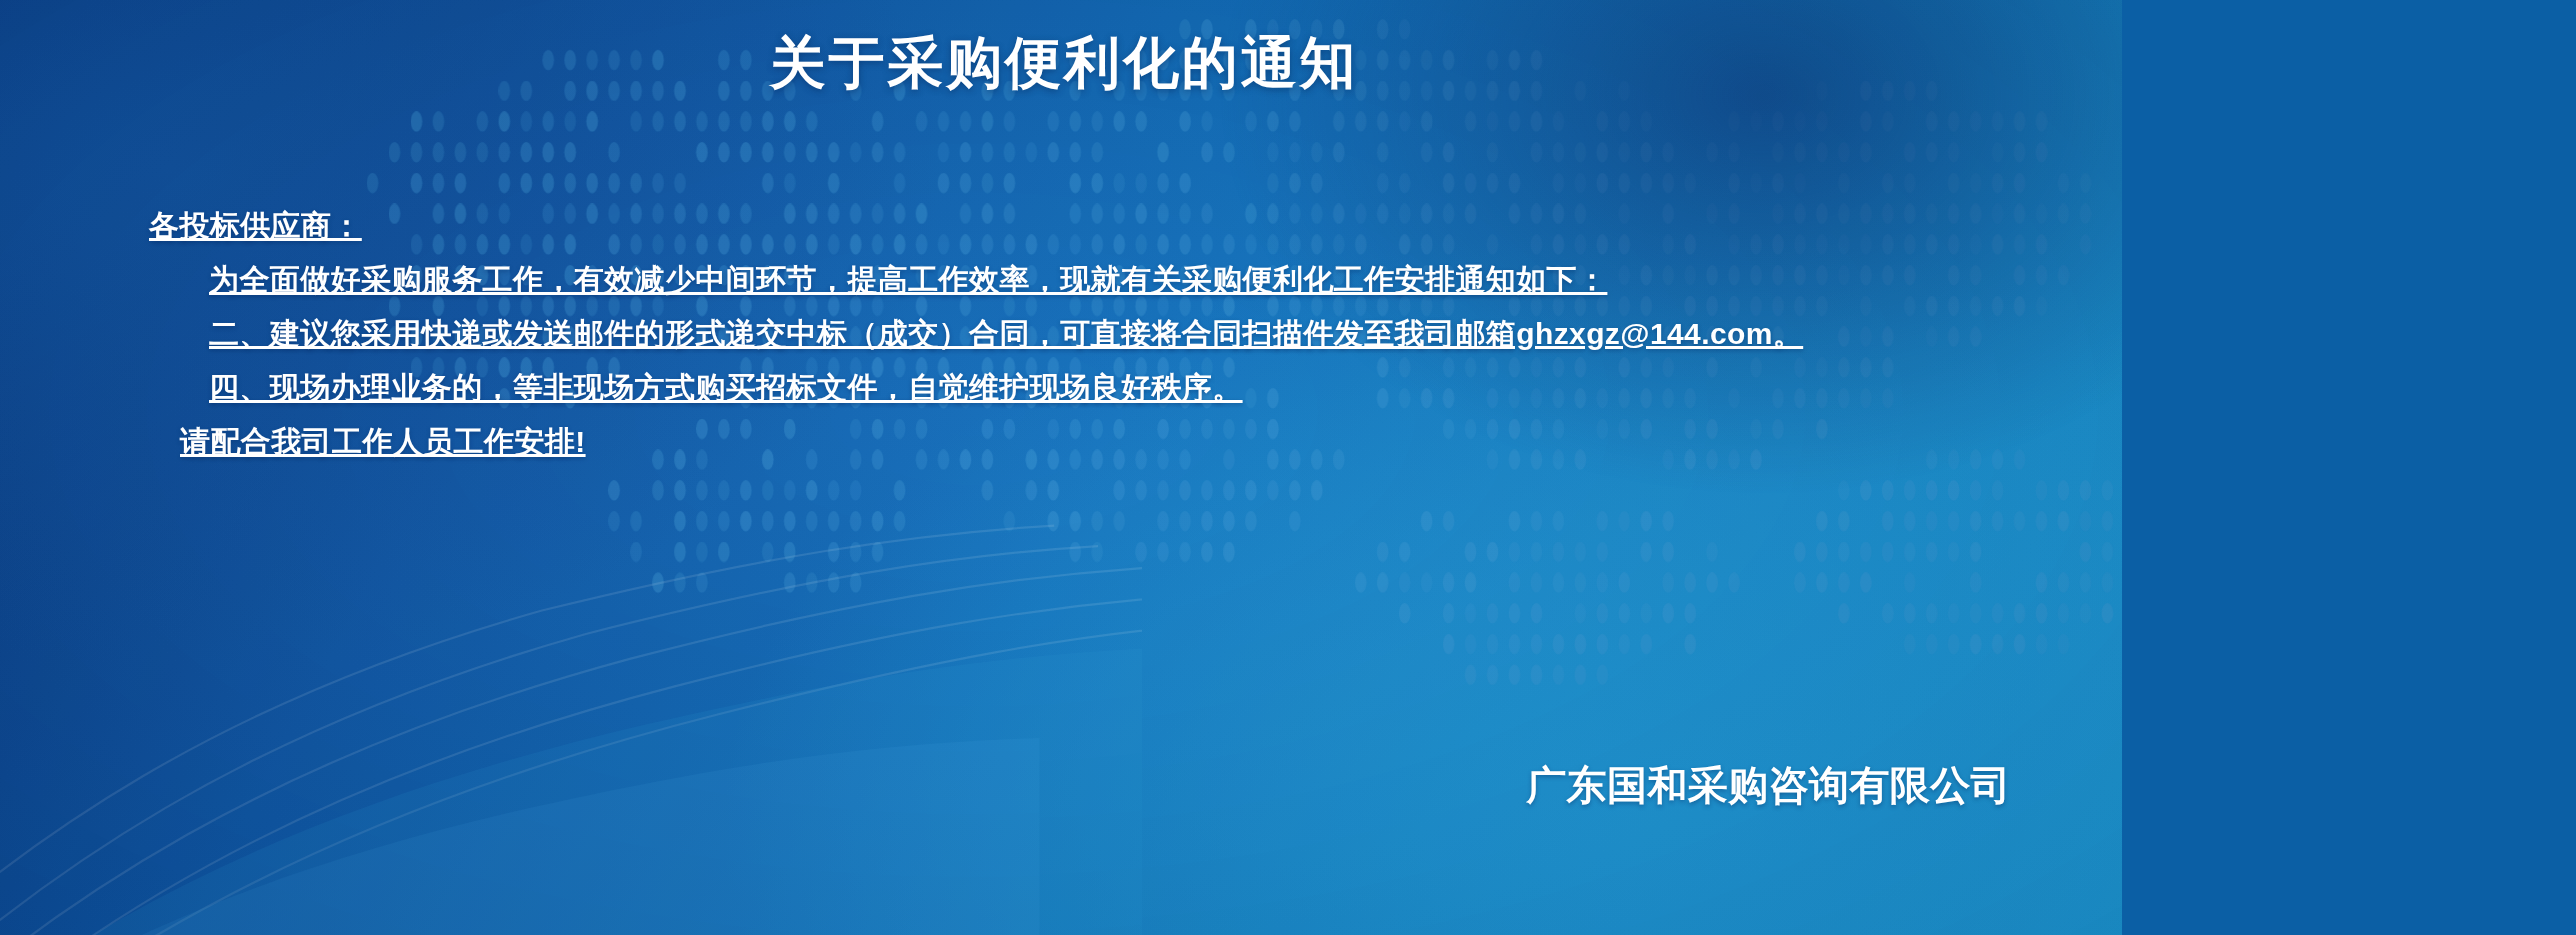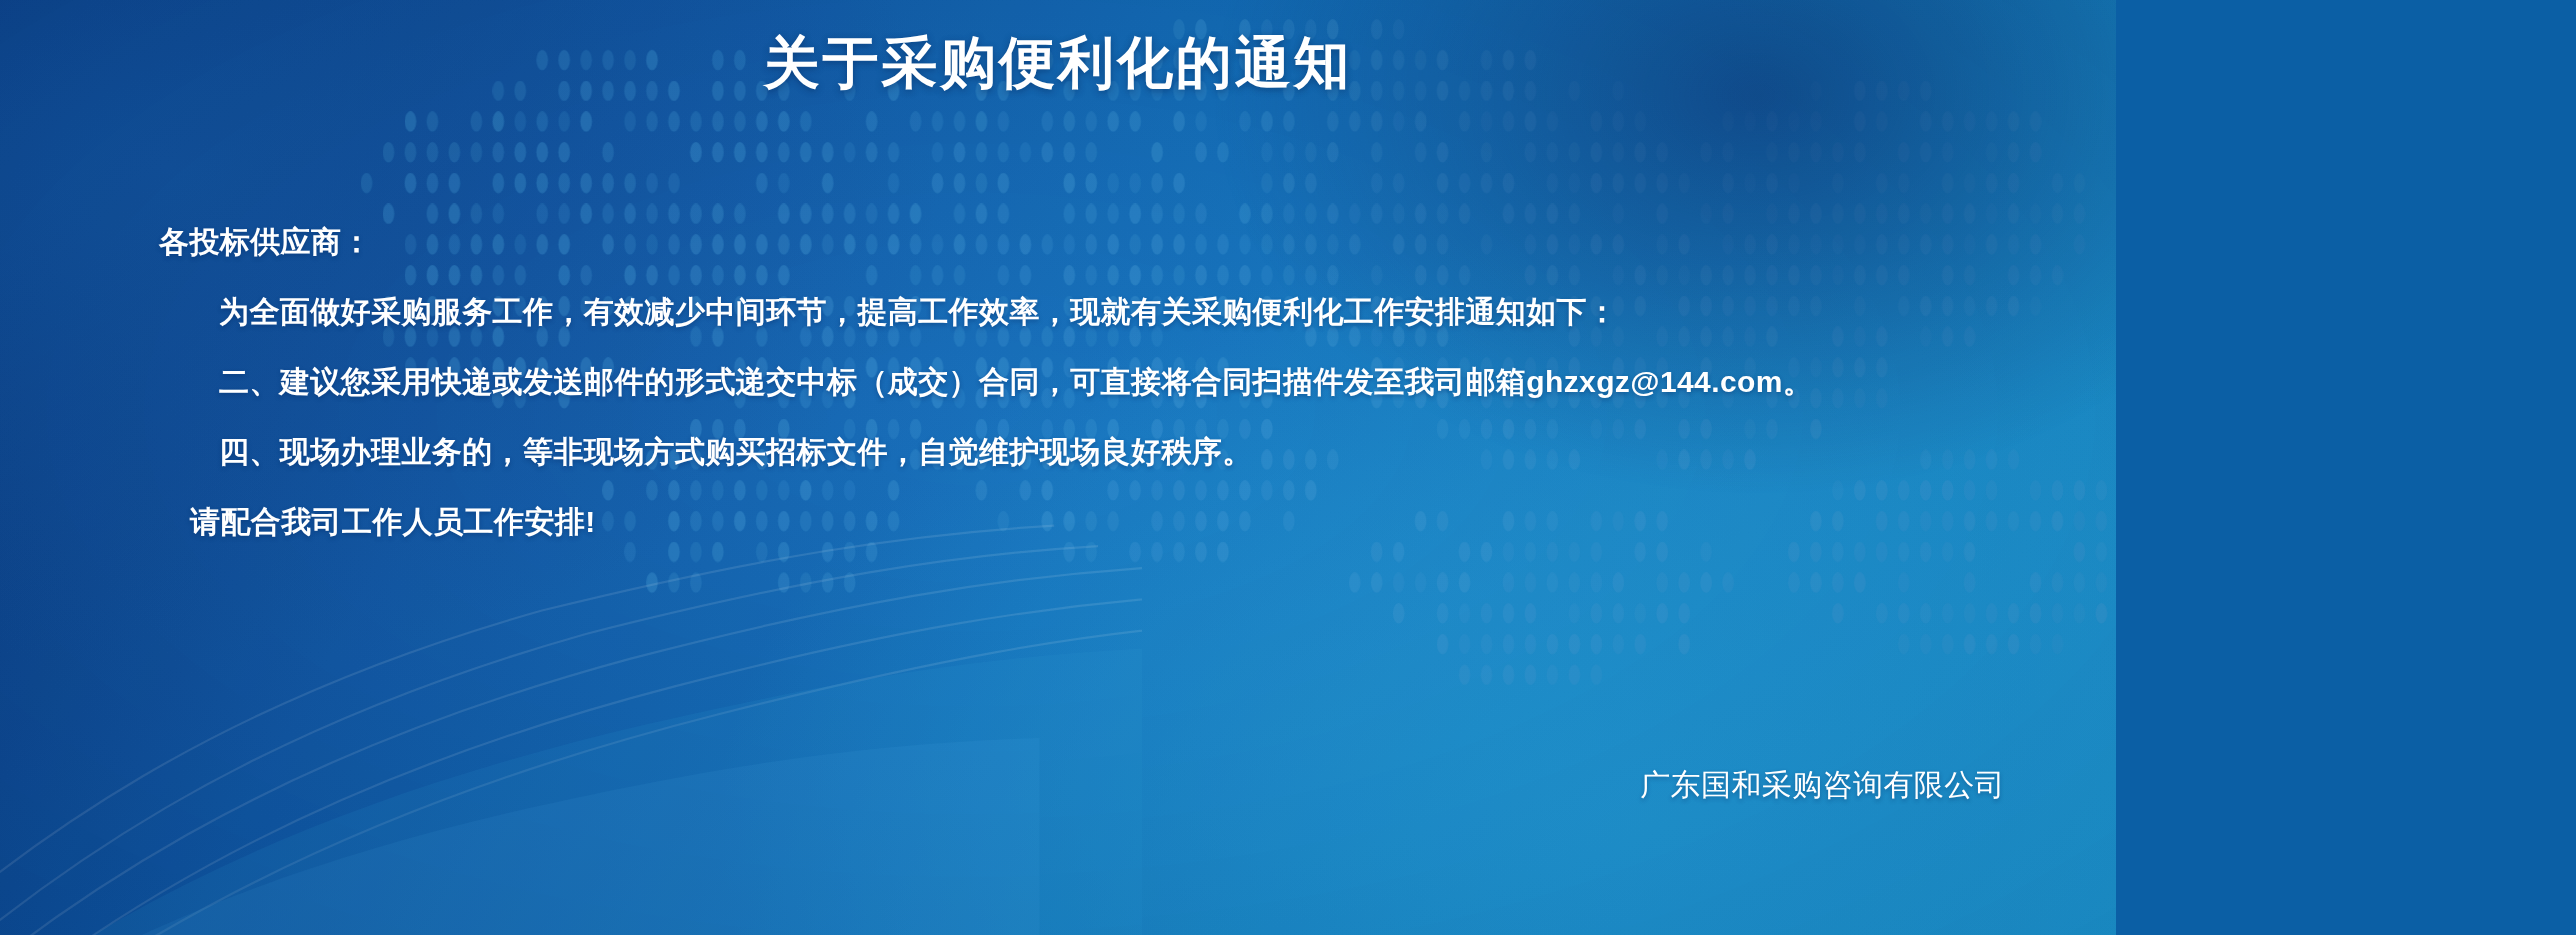--- a/index.html
+++ b/index.html
@@ -10,20 +10,21 @@
   #banner {
     position: relative;
     width: 2116px;
     height: 936px;
     overflow: hidden;
     font-family: "Liberation Sans", "DejaVu Sans", sans-serif;
     background:
       radial-gradient(ellipse 1244px 805px at 8% 18%, #0b4f9e 0%, rgba(11,79,158,0) 62%),
       radial-gradient(ellipse 1610px 1025px at 78% 88%, #1b95d6 0%, rgba(27,149,214,0) 58%),
       linear-gradient(118deg, #06367f 0%, #0b55a6 26%, #0d6ebc 52%, #1484c8 74%, #1b9ad8 100%);
+    padding-left: 6px;
   }
 
   
   .mapdots {
     position: absolute;
     top: 0;
     right: 0;
     width: 1830px;
     height: 936px;
     opacity: .55;
@@ -81,32 +82,33 @@
     left: 143px;
     width: 2342px;
     color: #ffffff;
     font-size: 30px;
     font-weight: bold;
     line-height: 54px;
     letter-spacing: 0.4px;
     text-shadow: 0 1.5px 4.4px rgba(0,35,90,.38);
   }
   .body-block p {
-    margin: 16px;
+    margin: 0;
+    text-decoration: underline;
   }
   .p-indent { text-indent: 60px; }
   .p-indent2 { text-indent: 31px; }
   .sign-block {
     position: absolute;
     right: 111px;
     top: 758px;
     text-align: center;
     color: #ffffff;
-    font-size: 30px;
-    font-weight: normal;
+    font-size: 40px;
+    font-weight: bold;
     line-height: 54px;
     letter-spacing: 0.4px;
     text-shadow: 0 1.5px 4.4px rgba(0,35,90,.38);
   }
   .sign-block div { white-space: nowrap; }
 </style>
 </head>
 <body>
 
 <div id="banner">

